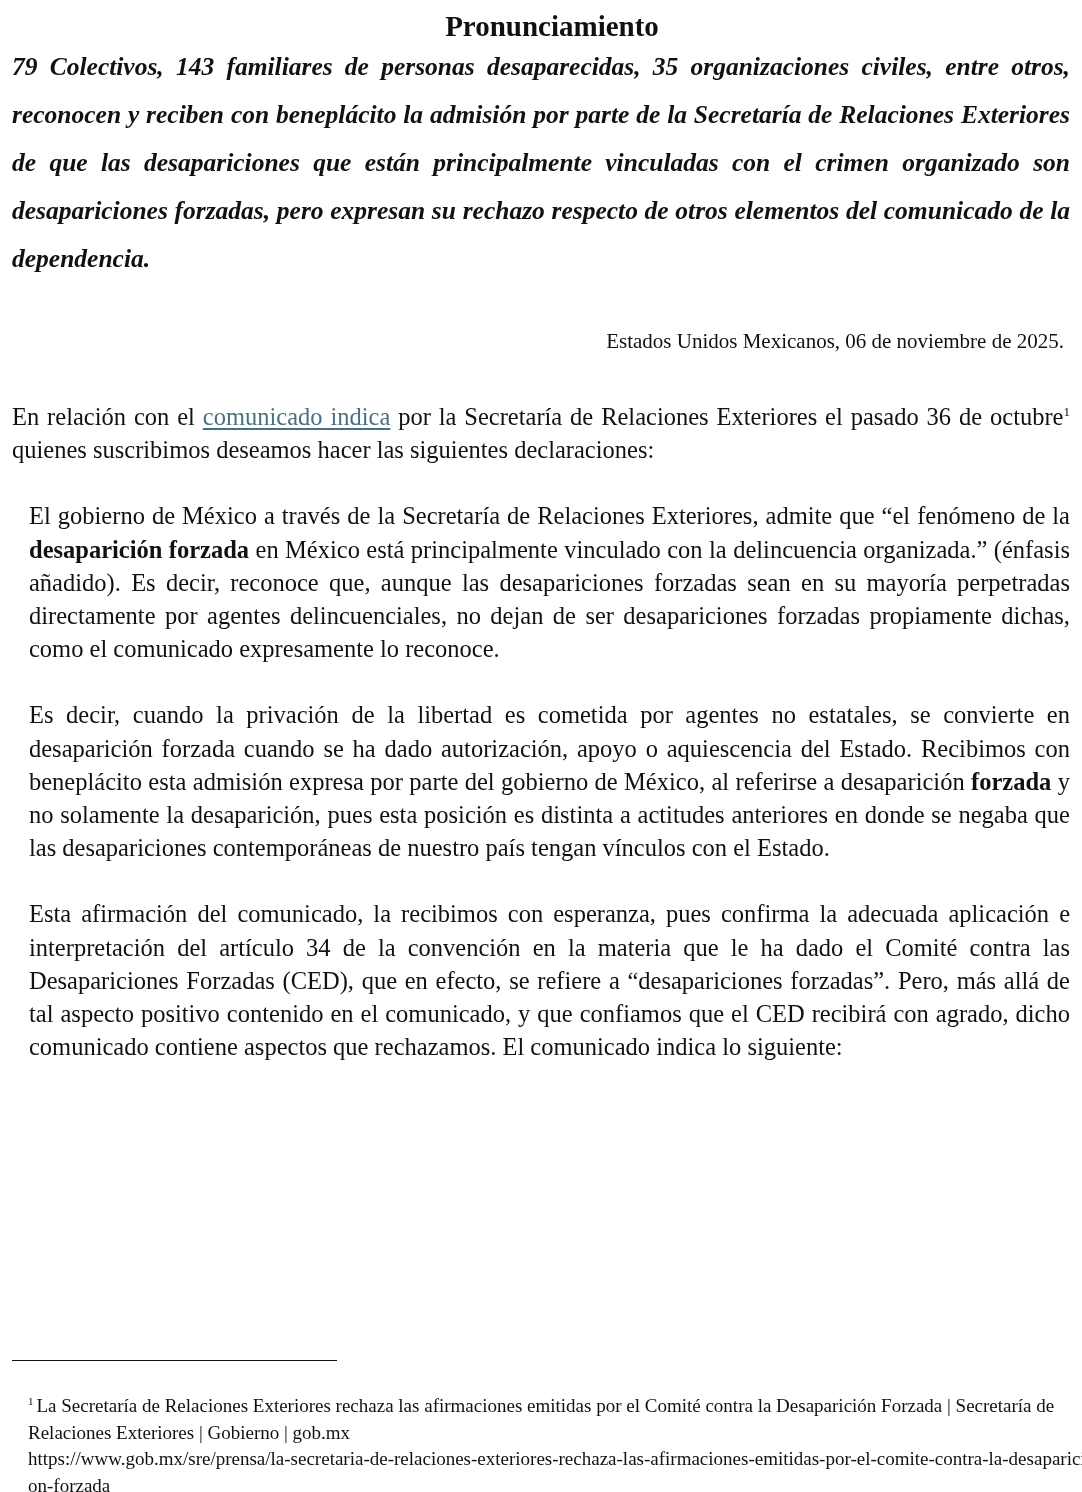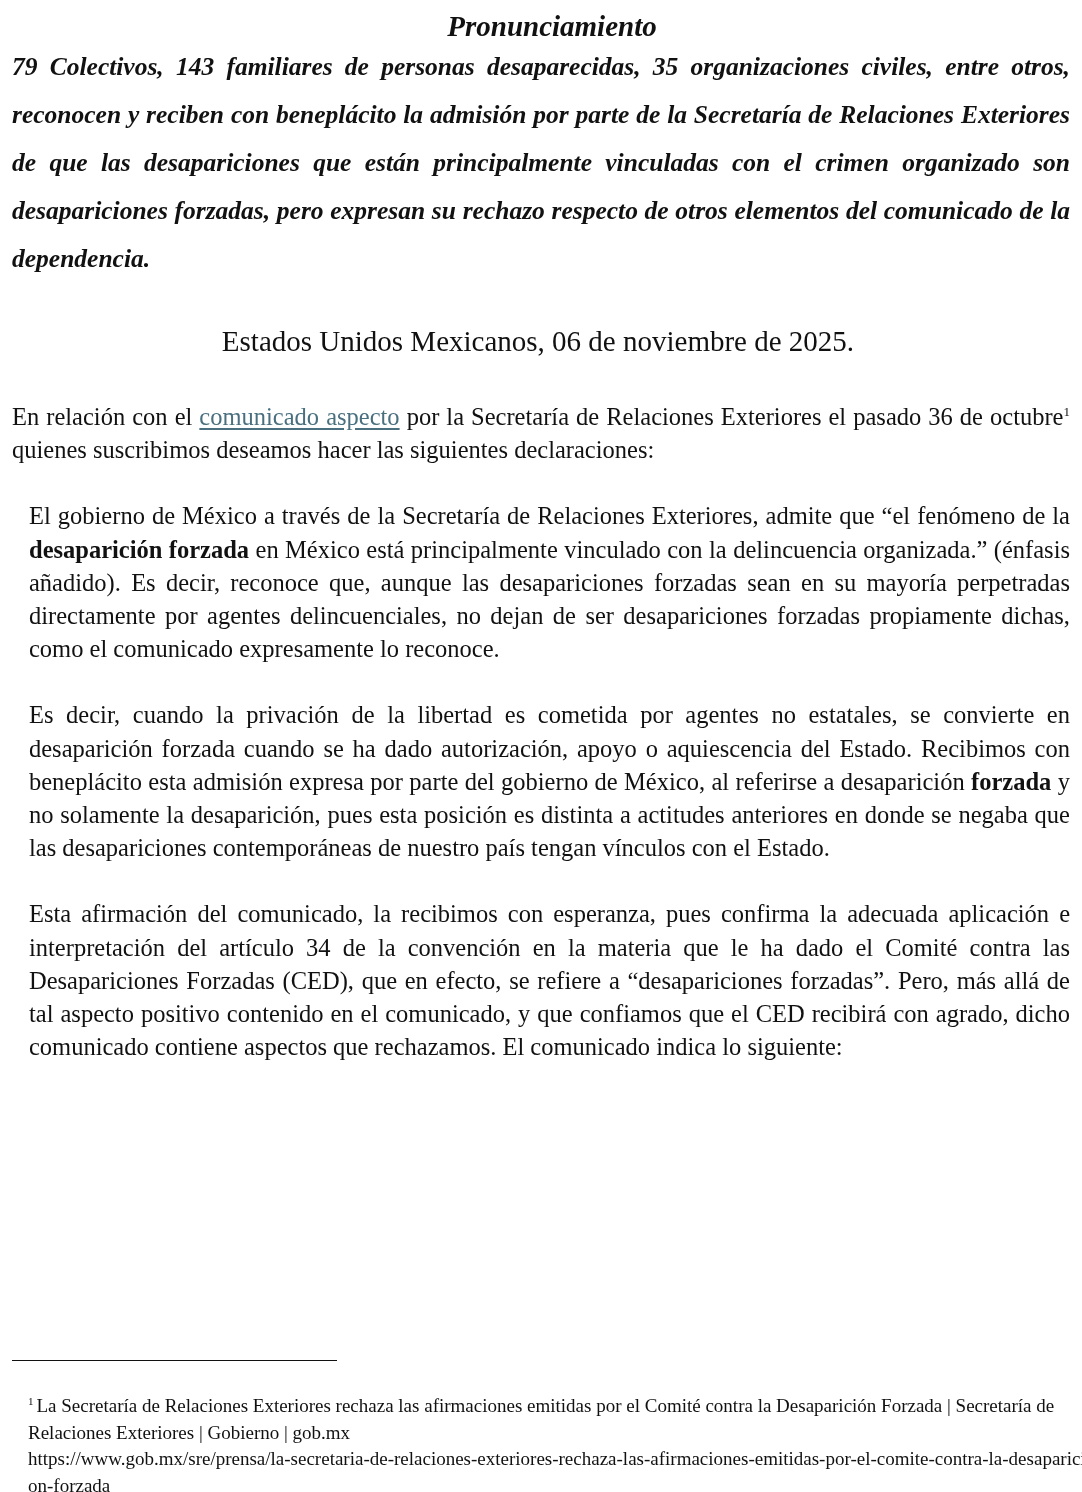--- a/index.html
+++ b/index.html
@@ -16,39 +16,38 @@
       font-family: "Liberation Serif", "DejaVu Serif", serif;
     }
     .page {
       position: absolute;
       left: 12px;
       top: 10px;
       width: 1058px;
     }
     .title {
       text-align: center;
-      font-style: italic;
       font-weight: bold;
       font-size: 29px;
       line-height: 33px;
       margin: 0;
       padding-left: 22px;
     }
     .subtitle {
       font-style: italic;
       font-weight: bold;
       font-size: 25.5px;
       line-height: 48px;
       text-align: justify;
       text-align-last: left;
       margin: 0;
     }
     .dateline {
-      text-align: center;
-      font-size: 29px;
+      text-align: right;
+      font-size: 21px;
       line-height: 33px;
       margin: 42px 6px 14px 0;
     }
     p.body {
       font-size: 24.5px;
       line-height: 33.2px;
       text-align: justify;
       text-align-last: left;
       margin: 0;
     }
@@ -93,21 +92,21 @@
 </head>
 <body>
 
 <div class="page">
   <h1 class="title">Pronunciamiento</h1>
 
   <p class="subtitle">79 Colectivos, 143 familiares de personas desaparecidas, 35 organizaciones civiles, entre otros, reconocen y reciben con beneplácito la admisión por parte de la Secretaría de Relaciones Exteriores de que las desapariciones que están principalmente vinculadas con el crimen organizado son desapariciones forzadas, pero expresan su rechazo respecto de otros elementos del comunicado de la dependencia.</p>
 
   <p class="dateline">Estados Unidos Mexicanos, 06 de noviembre de 2025.</p>
 
-  <p class="body first"><span>En relación con el </span><a class="link">comunicado aspecto</a><span> por la Secretaría de Relaciones Exteriores el pasado 36 de octubre</span><sup class="sup">1</sup><span> quienes suscribimos deseamos hacer las siguientes declaraciones:</span></p>
+  <p class="body first"><span>En relación con el </span><a class="link">comunicado indica</a><span> por la Secretaría de Relaciones Exteriores el pasado 36 de octubre</span><sup class="sup">1</sup><span> quienes suscribimos deseamos hacer las siguientes declaraciones:</span></p>
 
   <p class="body"><span>El gobierno de México a través de la Secretaría de Relaciones Exteriores, admite que “el fenómeno de la </span><b>desaparición forzada</b><span> en México está principalmente vinculado con la delincuencia organizada.” (énfasis añadido). Es decir, reconoce que, aunque las desapariciones forzadas sean en su mayoría perpetradas directamente por agentes delincuenciales, no dejan de ser desapariciones forzadas propiamente dichas, como el comunicado expresamente lo reconoce.</span></p>
 
   <p class="body"><span>Es decir, cuando la privación de la libertad es cometida por agentes no estatales, se convierte en desaparición forzada cuando se ha dado autorización, apoyo o aquiescencia del Estado.  Recibimos con beneplácito esta admisión expresa por parte del gobierno de México, al referirse a desaparición </span><b>forzada</b><span> y no solamente la desaparición, pues esta posición es distinta a actitudes anteriores en donde se negaba que las desapariciones contemporáneas de nuestro país tengan vínculos con el Estado.</span></p>
 
   <p class="body">Esta afirmación del comunicado, la recibimos con esperanza, pues confirma la adecuada aplicación e interpretación del artículo 34 de la convención en la materia que le ha dado el Comité contra las Desapariciones Forzadas (CED), que en efecto, se refiere a “desapariciones forzadas”. Pero, más allá de tal aspecto positivo contenido en el comunicado, y que confiamos que el CED recibirá con agrado, dicho comunicado contiene aspectos que rechazamos.  El comunicado indica lo siguiente:</p>
 
 
 </div>
 

